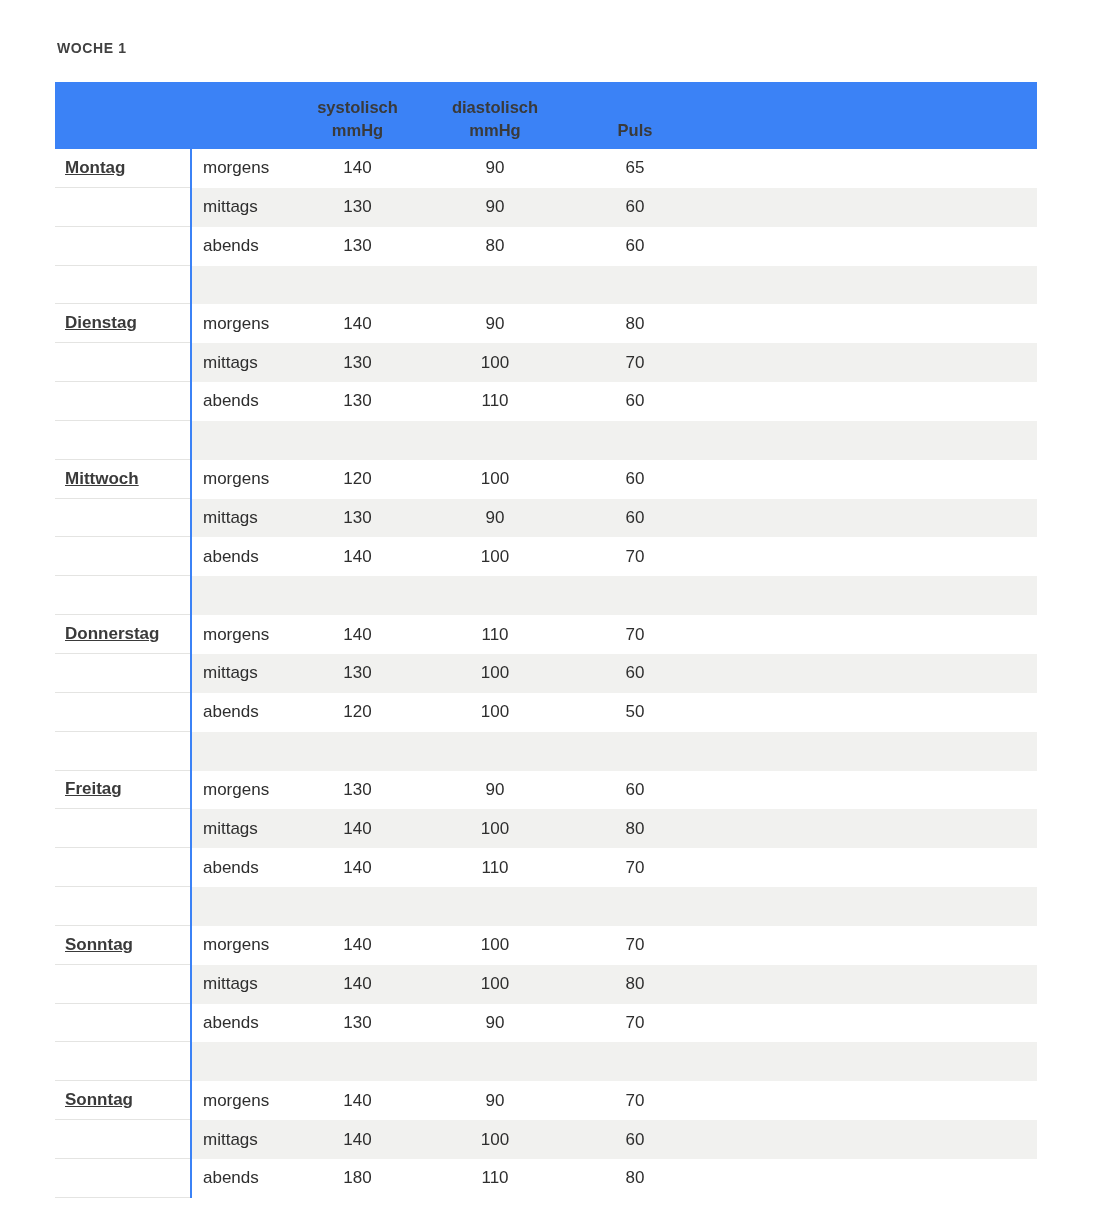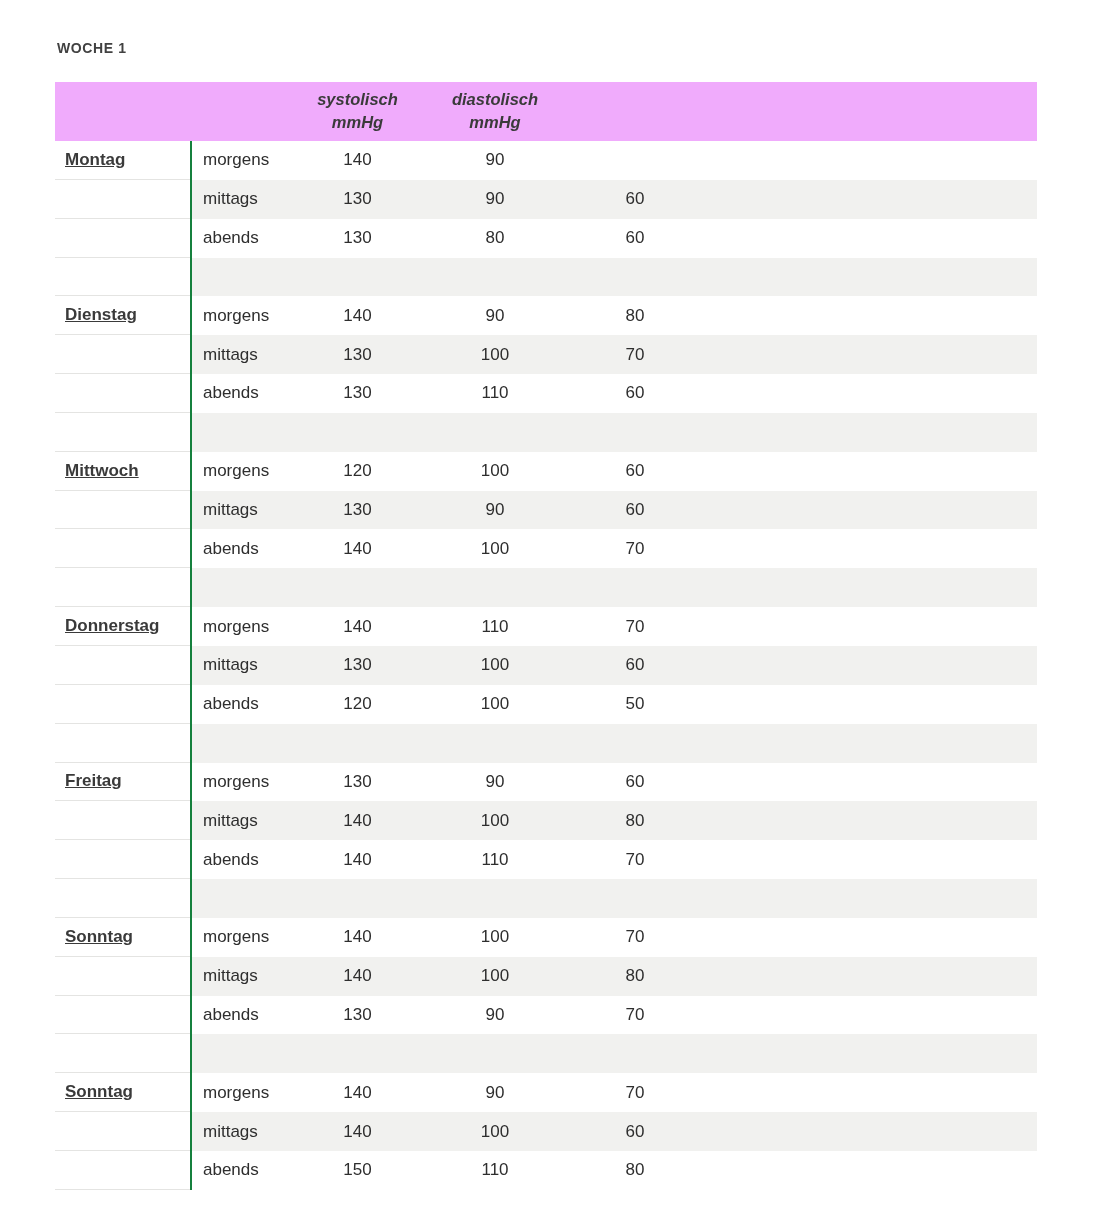--- a/index.html
+++ b/index.html
@@ -26,23 +26,22 @@
   }
   .table {
     position: absolute;
     left: 55px;
     top: 82px;
     width: 982px;
   }
   .header-row {
     display: grid;
     grid-template-columns: 135px 100px 135px 140px 140px 1fr;
-    height: 59px;
-    background: #f0abfc;
-    font-style: italic;
+    height: 67px;
+    background: #3b82f6;
   }
   .h-cell {
     display: flex;
     flex-direction: column;
     justify-content: flex-end;
     align-items: center;
     padding-bottom: 8px;
     box-sizing: border-box;
     font-weight: bold;
     font-size: 16.5px;
@@ -65,21 +64,21 @@
   }
   .day-cell {
     background: #ffffff;
     border-bottom: 1px solid #e4e4e2;
     font-weight: bold;
     color: #3a3a3a;
     padding-left: 10px;
     text-decoration: underline;
   }
   .time-cell {
-    border-left: 2px solid #15803d;
+    border-left: 2px solid #3b82f6;
     padding-left: 11px;
   }
   .num-cell {
     justify-content: center;
   }
   .row.striped .main {
     background: #f1f1ef;
   }
 </style>
 </head>
@@ -93,27 +92,31 @@
       <div class="h-cell"></div>
       <div class="h-cell"></div>
       <div class="h-cell">
         <span>systolisch</span>
         <span>mmHg</span>
       </div>
       <div class="h-cell">
         <span>diastolisch</span>
         <span>mmHg</span>
       </div>
+      <div class="h-cell">
+        <span>Puls</span>
+      </div>
     </div>
     <div>
         <div class="row">
           <div class="cell day-cell">Montag</div>
           <div class="cell main time-cell">morgens</div>
           <div class="cell main num-cell">140</div>
           <div class="cell main num-cell">90</div>
+          <div class="cell main num-cell">65</div>
           <div class="cell main notes-cell"></div>
         </div>
         <div class="row striped">
           <div class="cell day-cell"></div>
           <div class="cell main time-cell">mittags</div>
           <div class="cell main num-cell">130</div>
           <div class="cell main num-cell">90</div>
           <div class="cell main num-cell">60</div>
           <div class="cell main notes-cell"></div>
         </div>
@@ -305,20 +308,20 @@
           <div class="cell day-cell"></div>
           <div class="cell main time-cell">mittags</div>
           <div class="cell main num-cell">140</div>
           <div class="cell main num-cell">100</div>
           <div class="cell main num-cell">60</div>
           <div class="cell main notes-cell"></div>
         </div>
         <div class="row">
           <div class="cell day-cell"></div>
           <div class="cell main time-cell">abends</div>
-          <div class="cell main num-cell">150</div>
+          <div class="cell main num-cell">180</div>
           <div class="cell main num-cell">110</div>
           <div class="cell main num-cell">80</div>
           <div class="cell main notes-cell"></div>
         </div>
       </div>
   </div>
 </div>
 
 </body></html>

